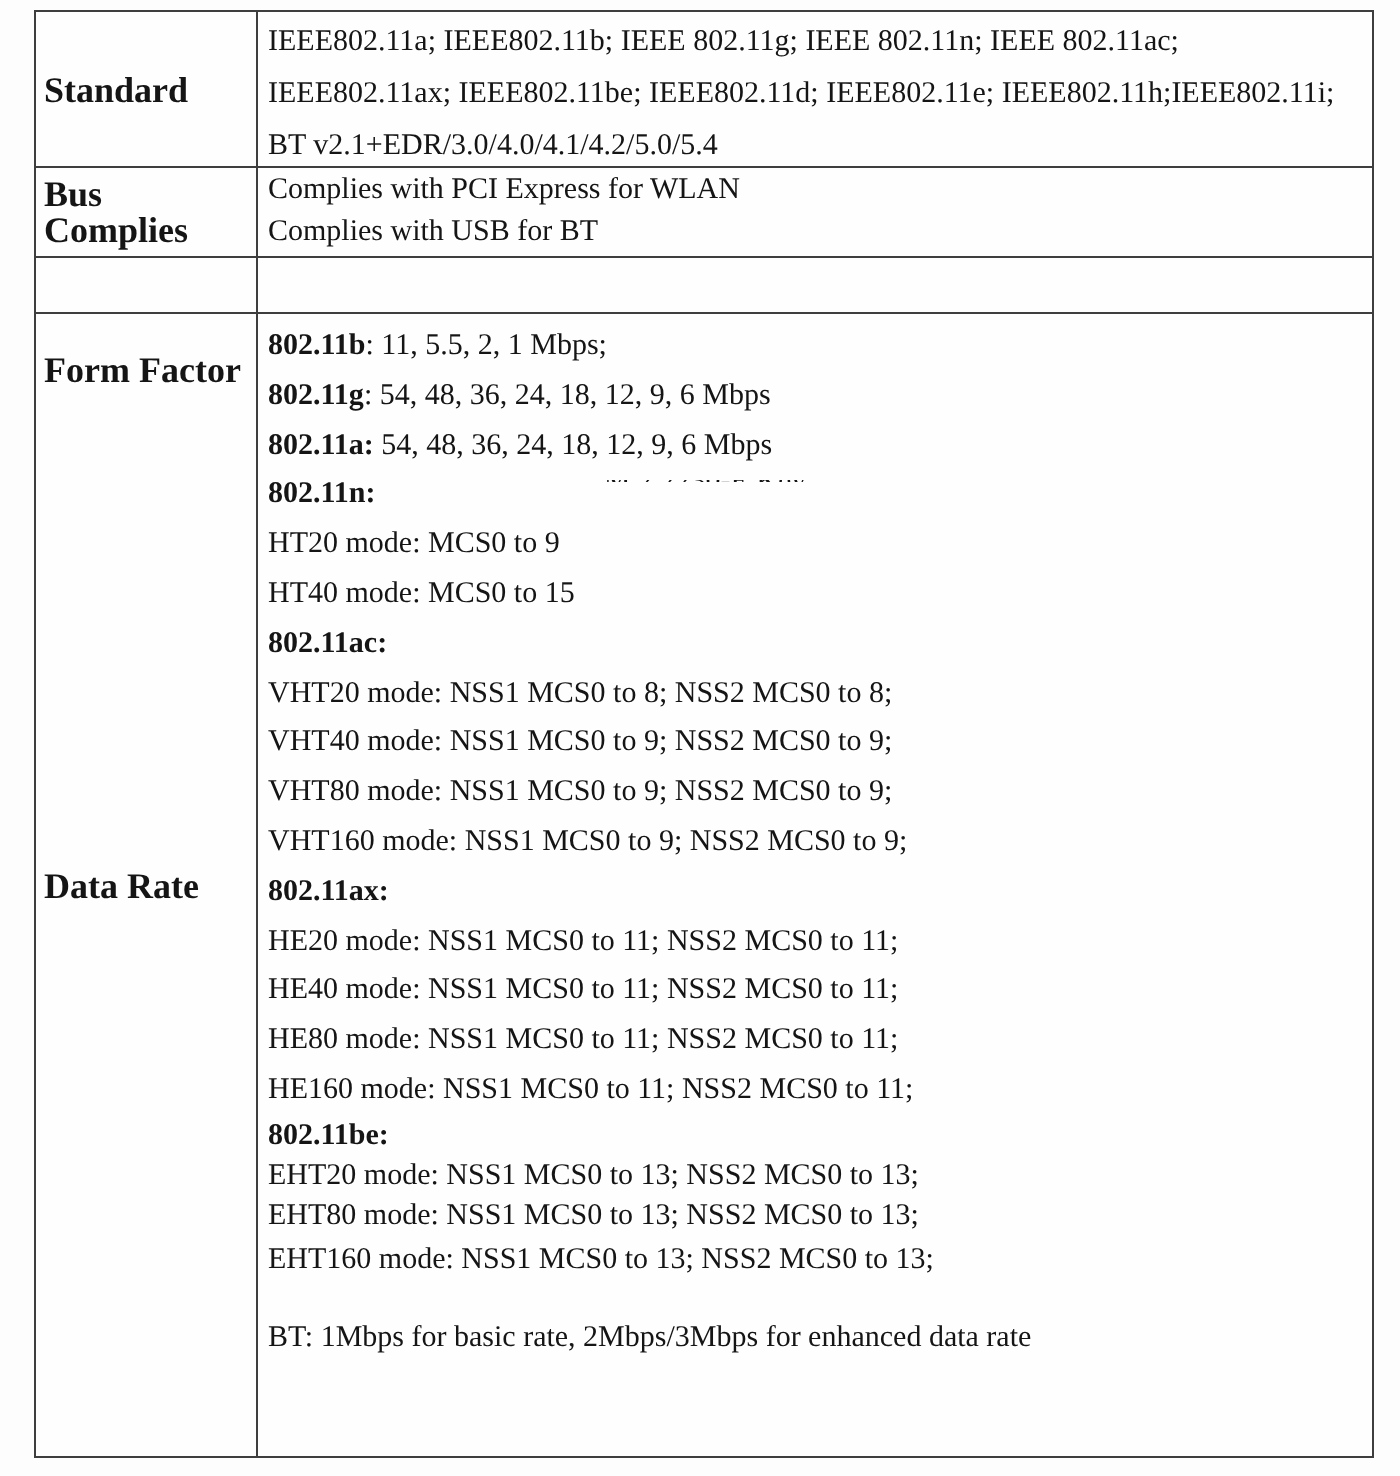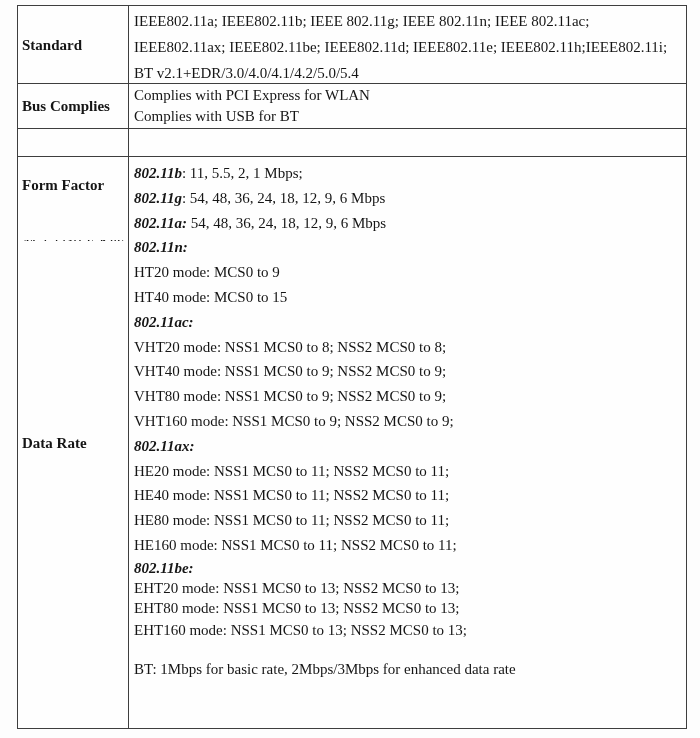--- a/index.html
+++ b/index.html
@@ -22,44 +22,44 @@
   .table-row {
     display: flex;
     border-bottom: 1px solid #3e3e3e;
   }
   .table-row:last-child { border-bottom: none; }
   .row-label {
     width: 111px;
     flex: 0 0 111px;
     border-right: 1px solid #3e3e3e;
     font-weight: bold;
-    font-size: 15px;
+    font-size: 18px;
     padding: 0 3px 0 4px;
     display: flex;
     align-items: center;
     line-height: 18px;
   }
   .row-value {
     flex: 1 1 auto;
     font-size: 15px;
     padding: 1px 4px 0 5px;
     overflow: hidden;
   }
   .line { line-height: 24.8px; white-space: nowrap; }
-  .line b { font-weight: bold; font-style: italic; }
+  .line b { font-weight: bold; }
 
   
   .r0 { height: 78px; }
   .r0 .line { line-height: 26px; }
   .r0 .row-value { padding-top: 2px; }
   .r1 { height: 45px; }
   .r1 .line { line-height: 21px; }
   .r1 .row-value { padding-top: 1px; }
   .r2 { height: 28px; flex-direction: column; }
-  .r2 .row-value { display: flex; align-items: center; }
+  .r2 .row-value { display: flex; align-items: center; justify-content: center; }
   .r2 .line { line-height: 15px; }
   .r3 { height: 571px; }
   .r3 .row-value { padding-top: 4px; }
   .line.tight { line-height: 20px; }
   .line.spacer { height: 14px; line-height: 14px; }
 </style>
 </head>
 <body>
 
 <div class="spec-table">

